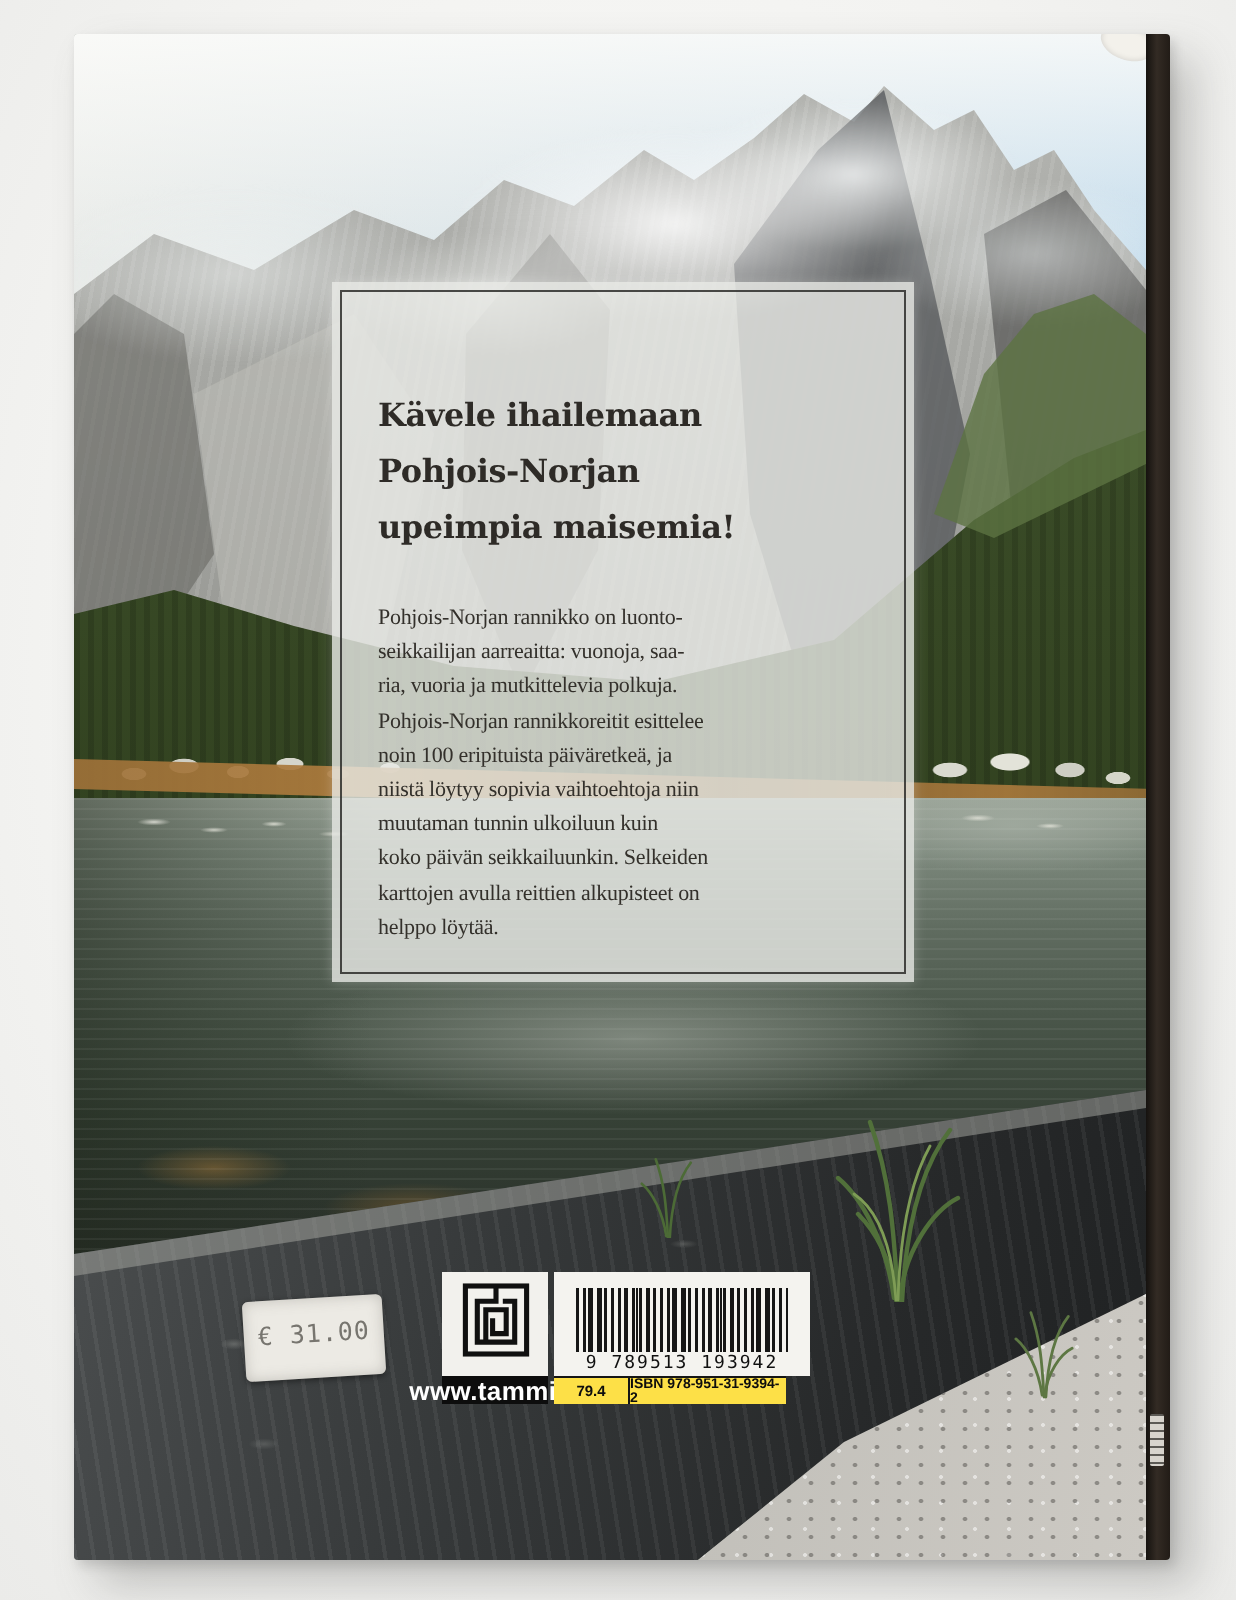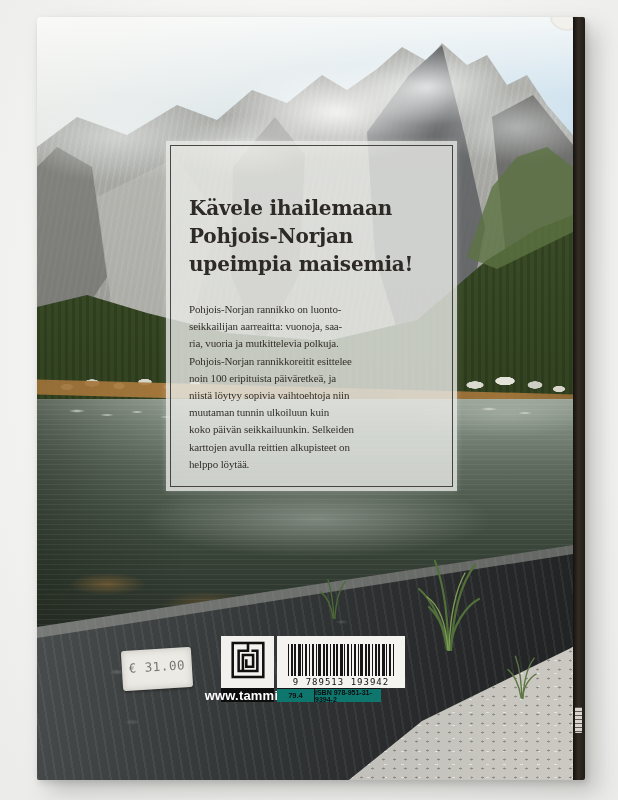--- a/index.html
+++ b/index.html
@@ -144,21 +144,21 @@
   .text-panel{
     position:absolute; left:129px; top:124px; width:291px; height:350px;
     background: rgba(234,235,231,.8);
     box-shadow: 0 0 6px rgba(255,255,255,.25);
   }
   .panel-border{position:absolute; inset:4px; border:1.5px solid rgba(44,44,41,.85);}
   .panel-content{position:absolute; inset:5px; padding:48px 10px 0 18px; overflow:hidden;}
   .panel-heading{
     margin:0; white-space:pre-line;
     font-family:"DejaVu Serif", serif; font-weight:700;
-    font-size:20px; line-height:28px; letter-spacing:-0.2px;
+    font-size:16px; line-height:28px; letter-spacing:-0.2px;
     color:#2e2b27;
   }
   .panel-body{
     margin:23px 0 0 0; white-space:pre-line;
     font-family:"Liberation Serif", serif;
     font-size:11px; line-height:17.2px; letter-spacing:-0.15px;
     color:#33302b;
   }
 
   
@@ -191,21 +191,21 @@
     background:
       repeating-linear-gradient(90deg, #161616 0 1.5px, rgba(0,0,0,0) 1.5px 3.5px),
       repeating-linear-gradient(90deg, #161616 0 1px, rgba(0,0,0,0) 1px 6px),
       #f4f3ef;
   }
   .digits{
     text-align:center; margin-top:1px;
     font-family:"DejaVu Sans Mono", monospace; font-size:9px; letter-spacing:1px; color:#101010;
   }
   .bar-strip{
-    width:104px; height:14px; background:#0f766e; border-top:1px solid #151515;
+    width:116px; height:14px; background:#fde047; border-top:1px solid #151515;
     display:flex; box-sizing:border-box;
   }
   .cls-cell{
     width:37px; border-right:1px solid #151515;
     display:flex; align-items:center; justify-content:center;
     font-size:7.5px; font-weight:700; color:#0d0d0d;
   }
   .isbn-cell{
     flex:1; display:flex; align-items:center; justify-content:center;
     font-size:7px; font-weight:700; color:#0d0d0d; letter-spacing:0;

